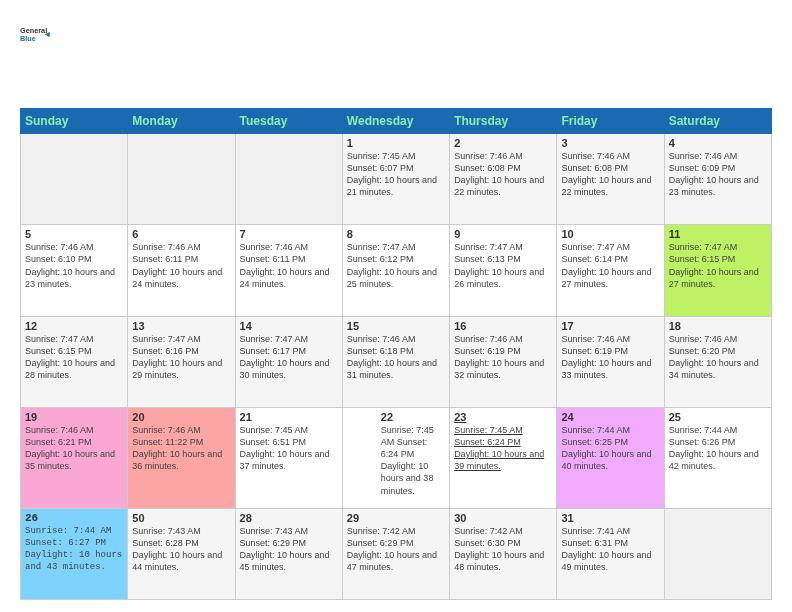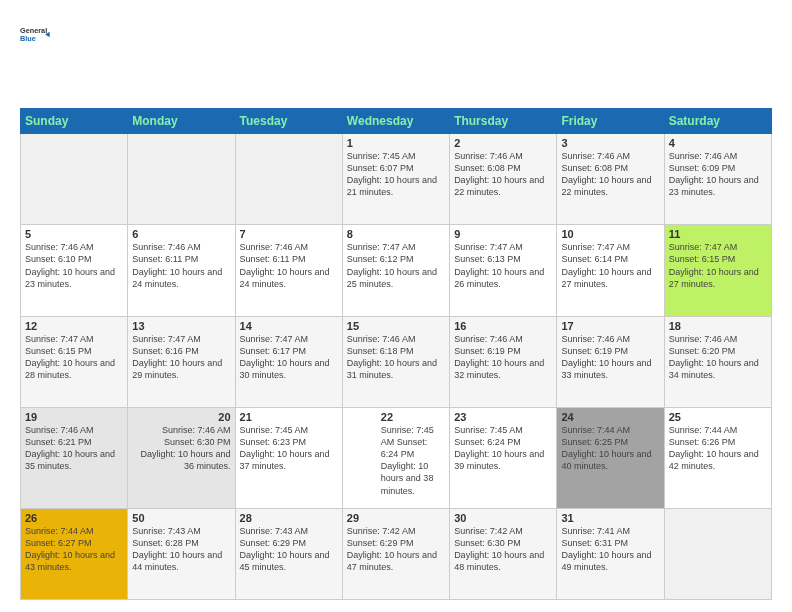--- a/index.html
+++ b/index.html
@@ -253,72 +253,72 @@
           </td>
           <td style="background: rgb(245, 245, 245);">
             <span class="day-num">18</span>
             <div class="day-info">Sunrise: 7:46 AM
 Sunset: 6:20 PM
 Daylight: 10 hours
 and 34 minutes.</div>
           </td>
         </tr>
         <tr>
-          <td style="background: #e5e5e5;">
+          <td style="background: #f9a8d4;">
             <span class="day-num">19</span>
             <div class="day-info">Sunrise: 7:46 AM
 Sunset: 6:21 PM
 Daylight: 10 hours
 and 35 minutes.</div>
           </td>
-          <td style="background: #e5e5e5; text-align: right;">
+          <td style="background: #fca5a5;">
             <span class="day-num">20</span>
             <div class="day-info">Sunrise: 7:46 AM
-Sunset: 6:30 PM
+Sunset: 11:22 PM
 Daylight: 10 hours
 and 36 minutes.</div>
           </td>
           <td style="background: rgb(255, 255, 255);">
             <span class="day-num">21</span>
             <div class="day-info">Sunrise: 7:45 AM
-Sunset: 6:23 PM
+Sunset: 6:51 PM
 Daylight: 10 hours
 and 37 minutes.</div>
           </td>
           <td style="background: rgb(255, 255, 255); padding-left: 38px;">
             <span class="day-num">22</span>
             <div class="day-info">Sunrise: 7:45 AM
 Sunset: 6:24 PM
 Daylight: 10 hours
 and 38 minutes.</div>
           </td>
-          <td style="background: rgb(255, 255, 255);">
+          <td style="background: rgb(255, 255, 255); text-decoration: underline;">
             <span class="day-num">23</span>
             <div class="day-info">Sunrise: 7:45 AM
 Sunset: 6:24 PM
 Daylight: 10 hours
 and 39 minutes.</div>
           </td>
-          <td style="background: #a3a3a3;">
+          <td style="background: #f0abfc;">
             <span class="day-num">24</span>
             <div class="day-info">Sunrise: 7:44 AM
 Sunset: 6:25 PM
 Daylight: 10 hours
 and 40 minutes.</div>
           </td>
           <td style="background: rgb(255, 255, 255);">
             <span class="day-num">25</span>
             <div class="day-info">Sunrise: 7:44 AM
 Sunset: 6:26 PM
 Daylight: 10 hours
 and 42 minutes.</div>
           </td>
         </tr>
         <tr>
-          <td style="background: #eab308;">
+          <td style="background: #7dd3fc; font-family: Liberation Mono, monospace;">
             <span class="day-num">26</span>
             <div class="day-info">Sunrise: 7:44 AM
 Sunset: 6:27 PM
 Daylight: 10 hours
 and 43 minutes.</div>
           </td>
           <td style="background: rgb(245, 245, 245);">
             <span class="day-num">50</span>
             <div class="day-info">Sunrise: 7:43 AM
 Sunset: 6:28 PM

